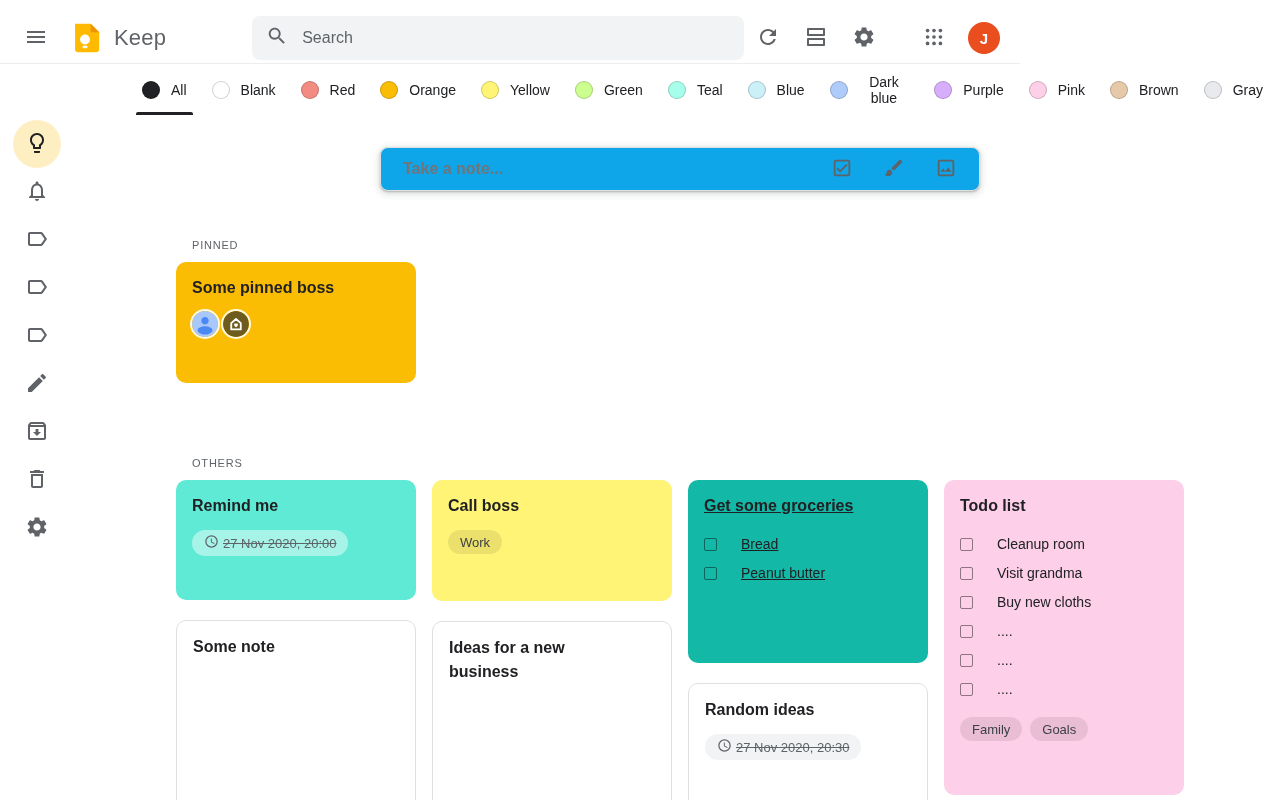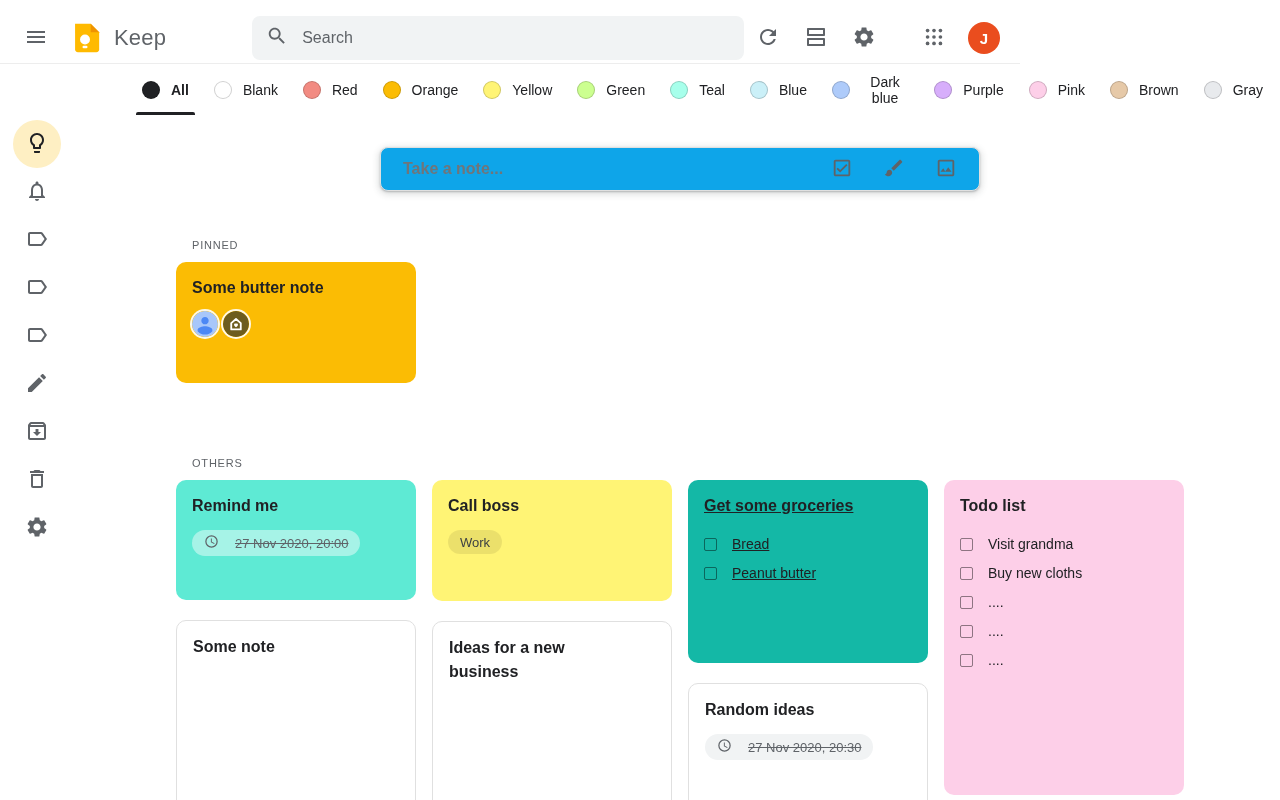--- a/index.html
+++ b/index.html
@@ -28,21 +28,21 @@
             font-size:15px; font-weight:700; display:grid; place-items:center;
             margin:0 10px 0 10px; border:none; cursor:pointer; }
 
   
   .filterbar { position:absolute; top:64px; left:0; width:1280px; height:51px;
                display:flex; align-items:center; padding-left:134px; }
   .chip { position:relative; height:100%; display:flex; align-items:center; gap:11px;
           padding:0 8px; margin-right:9px; border:none; background:transparent; cursor:pointer;
           font-family:"Liberation Sans", sans-serif; font-size:14px; color:#202124; }
   .chip .dot { width:18px; height:18px; border-radius:50%; border:1.5px solid rgba(0,0,0,.18); flex:none; }
-  .chip.active { font-weight:700; }
+  .chip.active { font-weight:400; }
   .chip.active::after { content:""; position:absolute; left:2px; right:2px; bottom:0; height:3px;
                         background:var(--underline); border-radius:2px 2px 0 0; }
 
   
   .sidebar { position:absolute; left:13px; top:120px; display:flex; flex-direction:column; z-index:4; }
   .side-btn { width:48px; height:48px; border:none; background:transparent; border-radius:50%;
               display:grid; place-items:center; cursor:pointer; }
   .side-btn svg { fill:var(--icon-gray); }
   .side-btn.active { background:var(--active-highlight); }
   .side-btn.active svg { fill:#202124; }
@@ -74,34 +74,34 @@
                  box-shadow:0 0 0 2px rgba(255,255,255,.9); cursor:pointer; }
   .avatar-chip svg { display:block; }
 
   .grid { position:absolute; left:176px; top:480px; width:1008px; height:320px;
           display:flex; gap:16px; overflow:hidden; }
   .gcol { width:240px; flex:none; display:flex; flex-direction:column; gap:20px; }
   .gcol .note { flex:none; }
   .h120 { height:120px; } .h121 { height:121px; } .h183 { height:183px; }
   .h315 { height:315px; } .h240 { height:240px; } .h200 { height:200px; }
 
-  .badge { display:inline-flex; align-items:center; gap:16px; height:26px; padding:0 12px;
+  .badge { display:inline-flex; align-items:center; gap:4px; height:26px; padding:0 12px;
            border-radius:13px; margin-top:12px; width:fit-content; cursor:pointer; }
   .badge.tinted { background:rgba(255,255,255,.45); }
   .badge.gray { background:#f1f3f4;justify-content:flex-end; }
   .badge svg { fill:#5f6368; flex:none; }
   .badge-text { font-size:13px; color:#5f6368; text-decoration:line-through; white-space:nowrap; }
 
   .pill { display:inline-flex; align-items:center; height:24px; padding:0 12px; border-radius:12px;
           background:rgba(0,0,0,.08); font-size:13px; color:#3c4043; cursor:pointer; white-space:nowrap; }
   .labels-row { display:flex; gap:8px; margin-top:17px; }
   .mt12 { margin-top:12px; }
 
   .checklist { margin-top:15px; }
-  .check-row { display:flex; align-items:center; gap:15px; height:22px; margin-bottom:7px; }
+  .check-row { display:flex; align-items:center; gap:24px; height:22px; margin-bottom:7px; }
   .checkbox { width:13px; height:13px; border:1.6px solid rgba(0,0,0,.44); border-radius:2px;
               flex:none; cursor:pointer; }
   .check-label { font-size:14px; color:#202124; }
 
   .narrow-title { max-width:160px; }
 </style>
 </head>
 <body>
 
 <div class="screen">
@@ -316,21 +316,21 @@
         <svg width="22" height="22" viewBox="0 0 24 24">
             <path d="M19 5v14H5V5h14m0-2H5c-1.1 0-2 .9-2 2v14c0 1.1.9 2 2 2h14c1.1 0 2-.9 2-2V5c0-1.1-.9-2-2-2zm-4.86 8.86l-3 3.87L9 12.14 6 16h12l-3.86-5.14z"></path>
           </svg>
       </span>
     </button>
   </div>
 
   <div class="section-label label-pinned">PINNED</div>
 
   <div class="note pinned-note" style="background-color: rgb(251, 188, 4);">
-    <div class="note-title">Some butter note</div>
+    <div class="note-title">Some pinned boss</div>
     <div class="avatars">
       <span class="avatar-chip">
         <svg width="26" height="26" viewBox="0 0 24 24">
           <circle cx="12" cy="12" r="12" fill="#a8c7fa"></circle>
           <path fill="#4c88f5" d="M12 12.3c1.9 0 3.4-1.5 3.4-3.4S13.9 5.5 12 5.5 8.6 7 8.6 8.9s1.5 3.4 3.4 3.4zm0 1.7c-2.3 0-6.8 1.1-6.8 3.4v1.2c1.7 2 4.1 3.2 6.8 3.2s5.1-1.2 6.8-3.2v-1.2c0-2.3-4.5-3.4-6.8-3.4z"></path>
         </svg>
       </span>
       <span class="avatar-chip">
         <svg width="26" height="26" viewBox="0 0 24 24">
           <circle cx="12" cy="12" r="12" fill="#6d5c1e"></circle>
@@ -400,36 +400,44 @@
         </div>
       </div>
     </div>
 
     <div class="gcol">
       <div class="note h315" style="background-color: rgb(253, 207, 232);">
         <div class="note-title">Todo list</div>
         <div class="checklist">
           <div class="check-row">
             <span class="checkbox"></span>
+            <span class="check-label">Cleanup room</span>
+          </div>
+          <div class="check-row">
+            <span class="checkbox"></span>
             <span class="check-label">Visit grandma</span>
           </div>
           <div class="check-row">
             <span class="checkbox"></span>
             <span class="check-label">Buy new cloths</span>
           </div>
           <div class="check-row">
             <span class="checkbox"></span>
             <span class="check-label">....</span>
           </div>
           <div class="check-row">
             <span class="checkbox"></span>
             <span class="check-label">....</span>
           </div>
           <div class="check-row">
             <span class="checkbox"></span>
             <span class="check-label">....</span>
           </div>
+        </div>
+        <div class="labels-row">
+          <span class="pill">Family</span>
+          <span class="pill">Goals</span>
         </div>
       </div>
     </div>
 
   </div>
 </div>
 
 </body></html>

